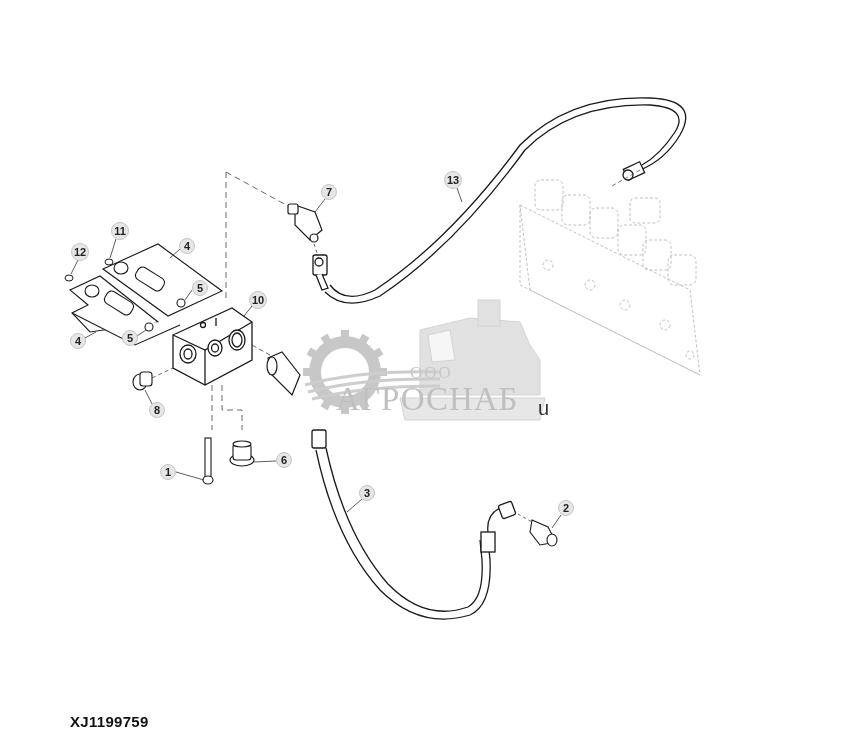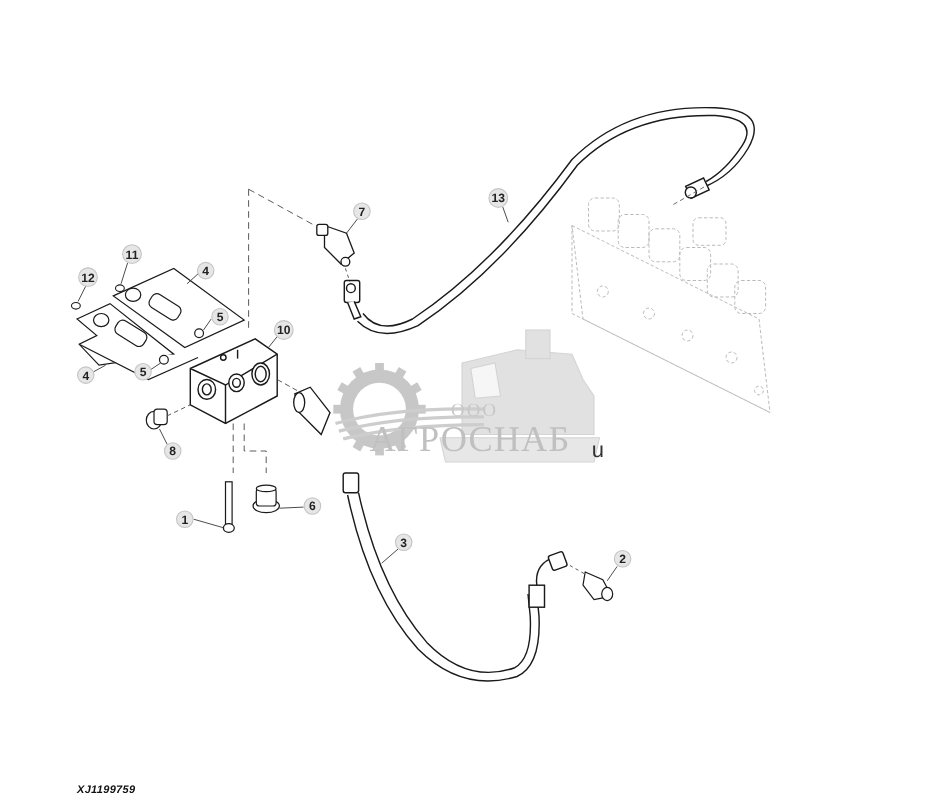--- a/index.html
+++ b/index.html
@@ -2,21 +2,21 @@
 <html><head>
 <meta charset="utf-8">
 <style>
   html, body { margin: 0; padding: 0; background: #ffffff; }
   body { width: 841px; height: 731px; position: relative; overflow: hidden; font-family: "Liberation Sans", sans-serif; }
   #canvas { position: absolute; left: 0; top: 0; width: 841px; height: 731px; }
   .callout-label { font-family: "Liberation Sans", sans-serif; font-weight: bold; font-size: 11px; fill: #222; }
   .watermark-small { font-family: "Liberation Serif", serif; font-size: 17px; fill: #9a9a9a; letter-spacing: 2px; }
   .watermark-big { font-family: "Liberation Serif", serif; font-size: 33px; fill: #8e8e8e; letter-spacing: 1px; }
   .watermark-u { font-family: "Liberation Sans", sans-serif; font-size: 20px; fill: #333; }
-  .figure-id { position: absolute; left: 70px; top: 713px; font-family: "Liberation Sans", sans-serif; font-weight: bold; font-size: 10px; color: #111; letter-spacing: 0.3px; font-style: italic; }
+  .figure-id { position: absolute; left: 70px; top: 713px; font-family: "Liberation Sans", sans-serif; font-weight: bold; font-size: 15px; color: #111; letter-spacing: 0.3px; }
 </style>
 </head>
 <body>
 
 <svg id="canvas" width="841" height="731" viewBox="0 0 841 731" xmlns="http://www.w3.org/2000/svg">
 
   <g opacity="0.55">
 
     <g fill="#9b9b9b">
       <circle cx="345" cy="372" r="36"></circle>

